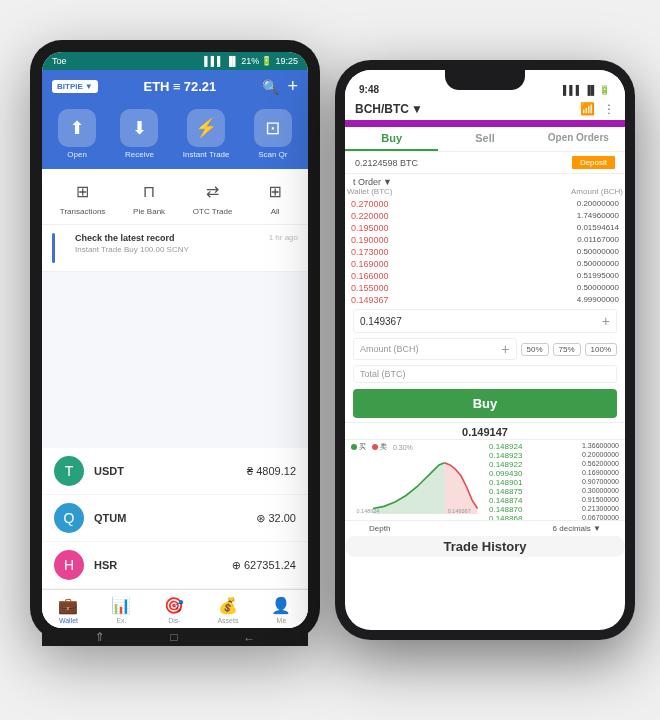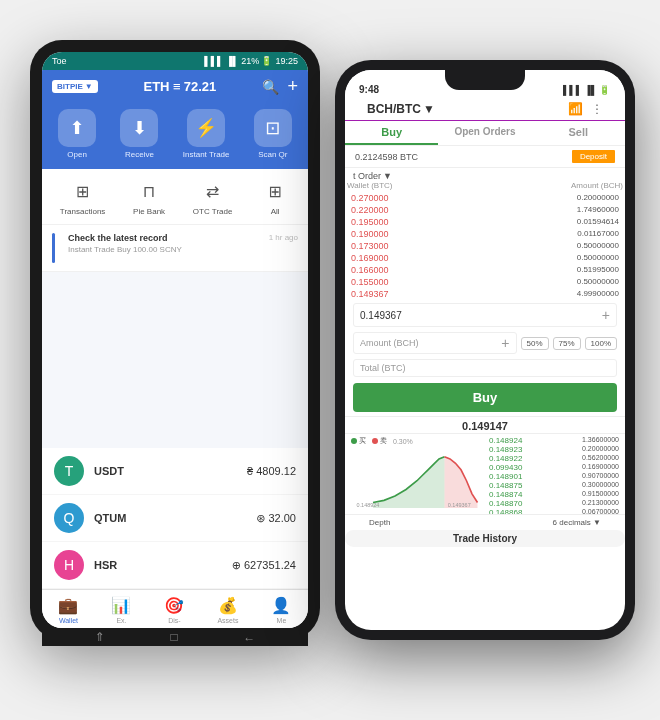--- a/index.html
+++ b/index.html
@@ -145,21 +145,21 @@
     .android-notification {
       background: #fff;
       padding: 8px 10px;
       border-bottom: 1px solid #f0f0f0;
       display: flex;
       justify-content: space-between;
       align-items: flex-start;
     }
     .notif-left {
       display: flex;
-      gap: 13px;
+      gap: 20px;
       align-items: flex-start;
     }
     .notif-bar {
       width: 3px;
       height: 30px;
       background: #3d6fd4;
       border-radius: 2px;
     }
     .notif-text {
       font-size: 9px;
@@ -287,25 +287,25 @@
       align-items: flex-end;
       padding: 0 14px 3px;
       justify-content: space-between;
       font-size: 9px;
       color: #333;
     }
     .ios-status-left { font-size: 10px; font-weight: 600; }
     .ios-status-right { display: flex; gap: 3px; align-items: center; font-size: 9px; }
     .ios-trading-header {
       background: #fff;
-      padding: 4px 22px 4px;
-      display: flex;
-      justify-content: space-between;
-      align-items: center;
-      border-bottom: 1px solid #a21caf;
+      padding: 4px 10px 4px;
+      display: flex;
+      justify-content: space-between;
+      align-items: center;
+      border-bottom: 7px solid #a21caf;
     }
     .trading-pair {
       font-size: 12px;
       font-weight: 700;
       color: #333;
       display: flex;
       align-items: center;
       gap: 2px;
     }
     .trading-header-icons { display: flex; gap: 8px; align-items: center; }
@@ -496,21 +496,21 @@
       justify-content: space-between;
       align-items: center;
       font-size: 8px;
       color: #555;
       flex-shrink: 0;
     }
     .trade-history-tab {
       background: #f5f5f5;
       border-radius: 10px;
       padding: 3px 10px;
-      font-size: 10px;
+      font-size: 13px;
       font-weight: 600;
       color: #333;
       text-align: center;
     }
   </style>
 </head>
 <body>
 
 <div class="scene">
 
@@ -652,22 +652,22 @@
           <span>▼</span>
         </div>
         <div class="trading-header-icons">
           <span class="trading-icon">📶</span>
           <span class="trading-icon">⋮</span>
         </div>
       </div>
 
       <div class="trade-tabs">
         <div class="trade-tab active">Buy</div>
+        <div class="trade-tab sell-tab">Sell</div>
         <div class="trade-tab orders-tab">Open Orders</div>
-        <div class="trade-tab sell-tab">Sell</div>
       </div>
 
       <div class="deposit-bar">
         <span>0.2124598 BTC</span>
         <span class="deposit-btn">Deposit</span>
       </div>
 
       <div style="padding:3px 8px 0;">
         <span class="order-type-label">
           <span>t Order</span> ▼

